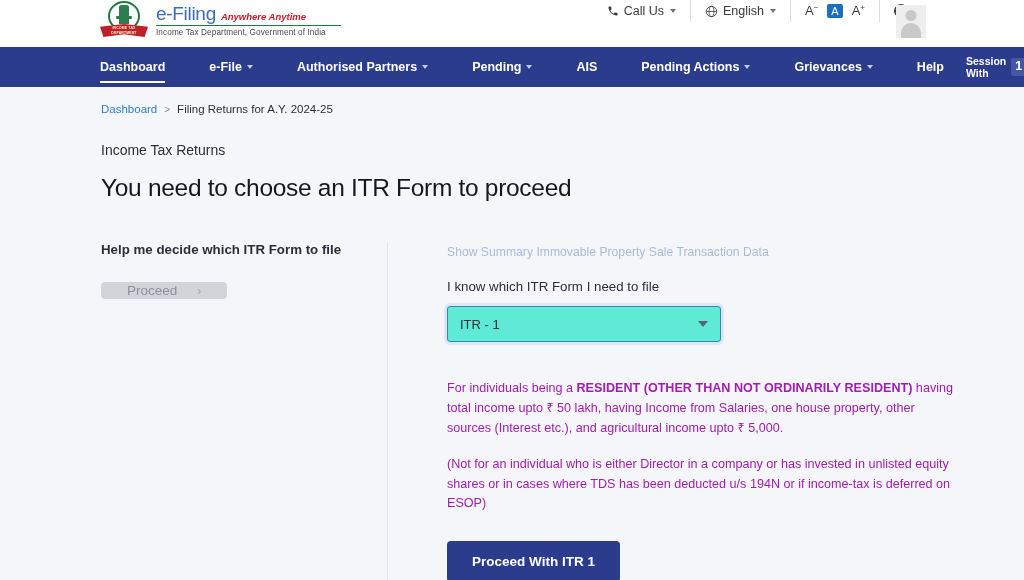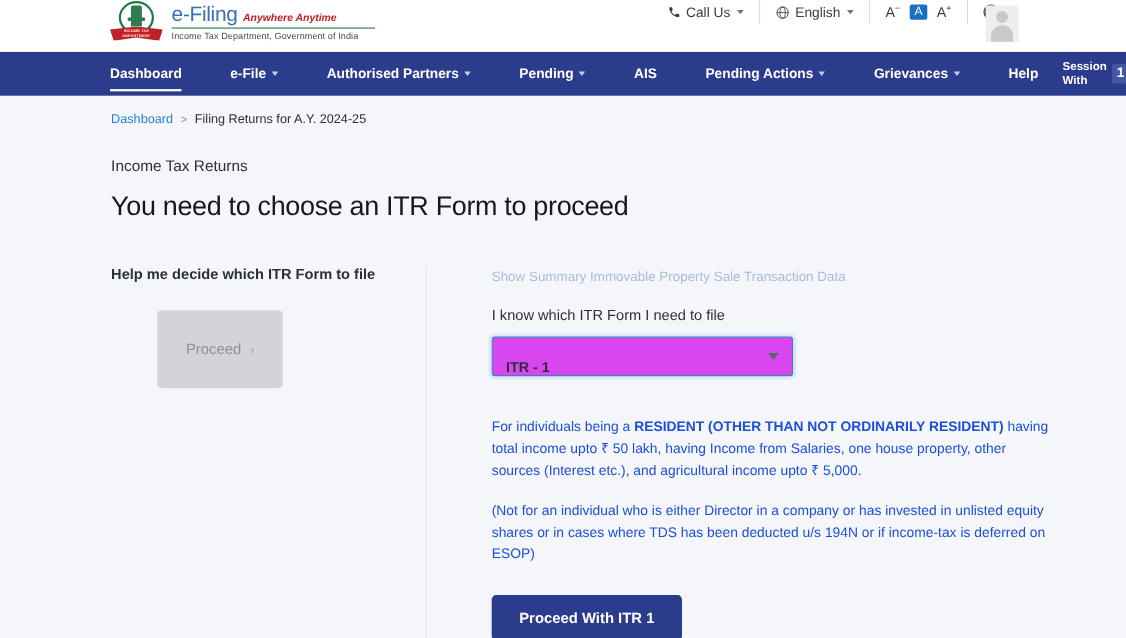--- a/index.html
+++ b/index.html
@@ -183,59 +183,58 @@
   }
 
   .columns { display: flex; margin-top: 40px; }
 
   .col-left { width: 286px; flex: 0 0 286px; padding-right: 10px; }
   .col-left .hint { font-size: 13.3px; color: #2b2f38; font-weight: bold; }
   .btn-disabled {
     margin-top: 25px;
     background: #d3d4d9; color: #8f9198;
     border: none; border-radius: 4px;
-    padding: 28px 26px; font-size: 13.5px;
-    display: inline-flex; align-items: center; gap: 8px;
-    cursor: not-allowed; font-family: inherit; margin-left: 42px;
+    padding: 1px 26px; font-size: 13.5px;
+    display: inline-flex; align-items: center; gap: 20px;
+    cursor: not-allowed; font-family: inherit;
   }
   .chev { font-size: 12px; color: #a4a6ad; }
 
   .divider { width: 1px; background: #e2e4ec; align-self: stretch; min-height: 265px; }
 
   .col-right { flex: 1; padding-left: 59px; }
   .summary-link {
     font-size: 12.2px; color: #a8bcd8; cursor: pointer;
     display: inline-block;
   }
   .know-label { font-size: 13.3px; color: #2b2f38; margin-top: 19px; }
 
   .select-wrap {
     margin-top: 12px; position: relative;
     width: 274px;
   }
   .select-box {
     width: 100%; height: 36px;
     border: 1.6px solid #3f7fc1; border-radius: 3px;
-    background: #d946ef; display: flex; align-items: flex-end;
+    background: #5eead4; display: flex; align-items: center;
     padding: 0 12px; font-size: 13px; color: #2b2f38;
     cursor: pointer;
     box-shadow: 0 0 0 3px rgba(120,170,220,0.18);
-    font-weight: bold;
   }
   .select-caret {
     position: absolute; right: 13px; top: 50%;
     transform: translateY(-50%);
     width: 0; height: 0;
     border-left: 5px solid transparent;
     border-right: 5px solid transparent;
     border-top: 6px solid #5a6370;
   }
 
   .desc {
-    font-size: 12.6px; color: #1d4ed8;
+    font-size: 12.6px; color: #a21caf;
     line-height: 1.58; max-width: 512px;
   }
   .desc.first { margin-top: 37px; }
   .desc.second { margin-top: 16px; }
   .desc b { font-weight: bold; }
 
   .btn-primary {
     margin-top: 27px;
     background: #2c3c8c; color: #ffffff;
     border: none; border-radius: 4px;

